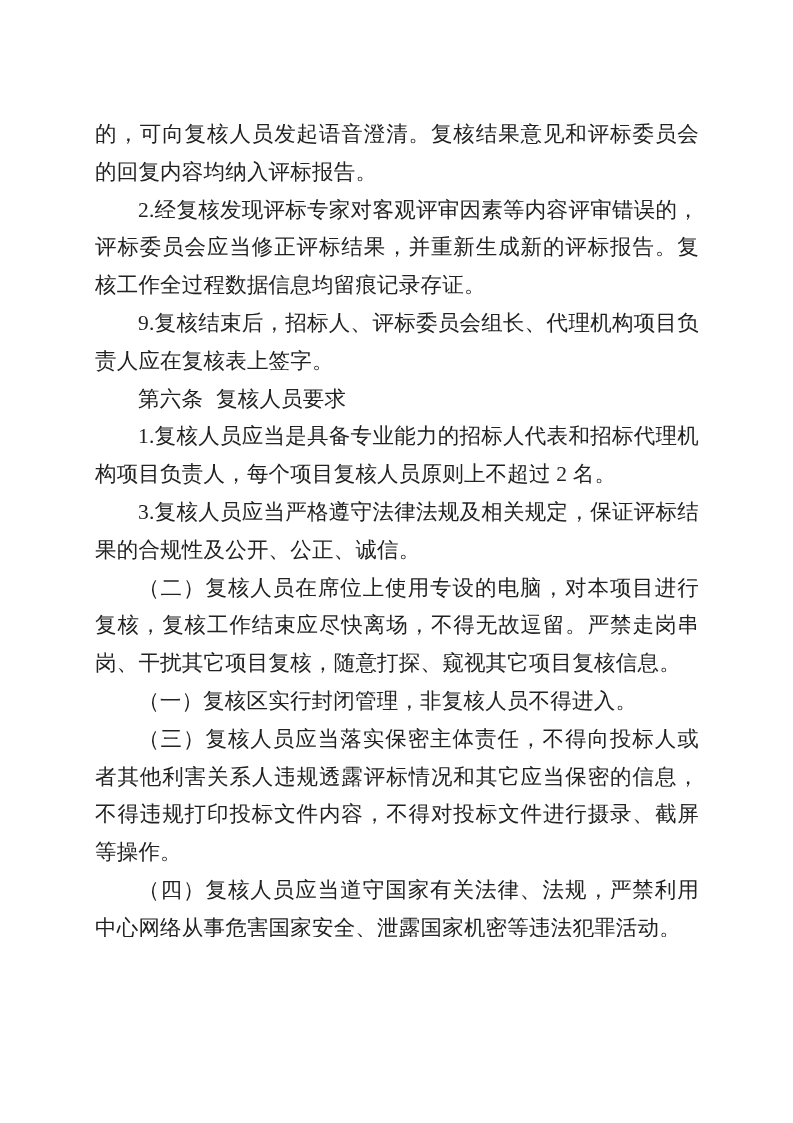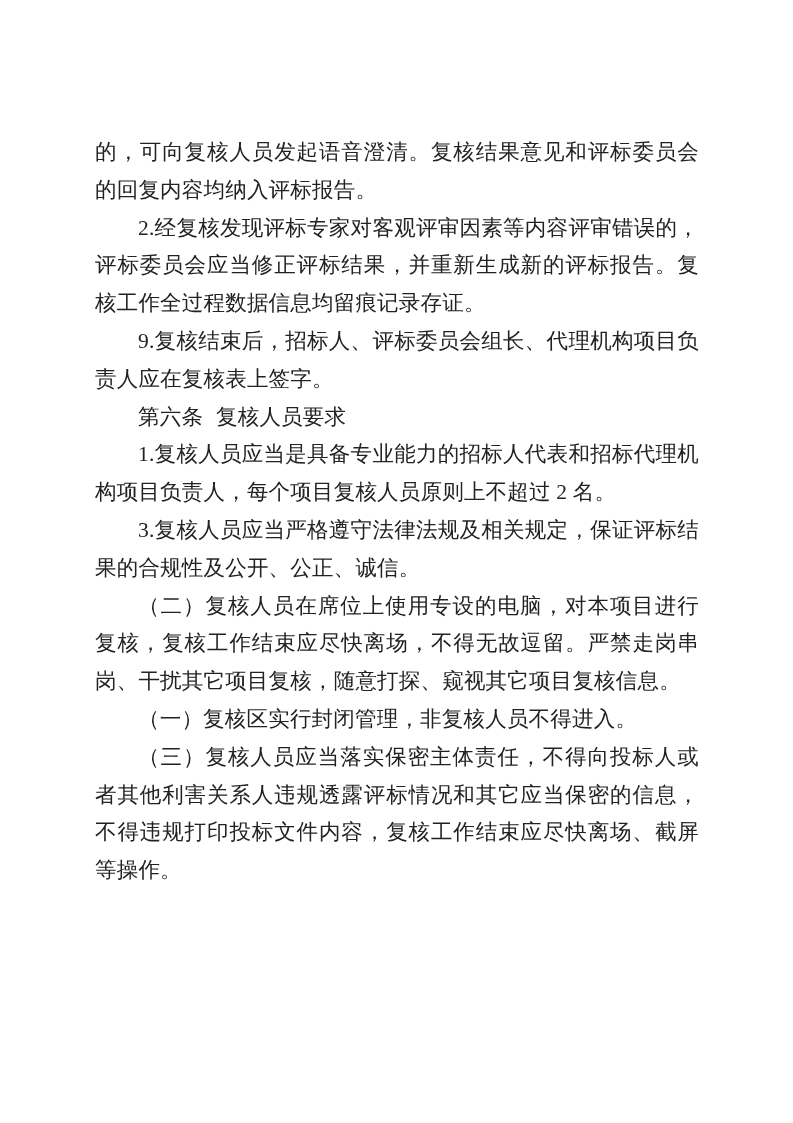--- a/index.html
+++ b/index.html
@@ -8,21 +8,20 @@
     background: #ffffff;
   }
   .page {
     position: relative;
     width: 793px;
     height: 937px;
     background: #ffffff;
     overflow: hidden;
     font-family: "Liberation Serif", "DejaVu Serif", serif;
     color: #222222;
-    margin-top: 18px;
   }
   .content {
     position: absolute;
     left: 95px;
     top: 116px;
     width: 604px;
   }
   .content p {
     margin: 0;
     font-size: 21.5px;
@@ -76,18 +75,19 @@
 <div class="page">
   <div class="content" id="doc-content">
       <p class="no-indent">的，可向复核人员发起语音澄清。复核结果意见和评标委员会的回复内容均纳入评标报告。</p>
       <p class="indent">2.经复核发现评标专家对客观评审因素等内容评审错误的，评标委员会应当修正评标结果，并重新生成新的评标报告。复核工作全过程数据信息均留痕记录存证。</p>
       <p class="indent">9.复核结束后，招标人、评标委员会组长、代理机构项目负责人应在复核表上签字。</p>
       <p class="heading"><span class="heading-label">第六条</span><span class="heading-title">复核人员要求</span></p>
       <p class="indent">1.复核人员应当是具备专业能力的招标人代表和招标代理机构项目负责人，每个项目复核人员原则上不超过 2 名。</p>
       <p class="indent">3.复核人员应当严格遵守法律法规及相关规定，保证评标结果的合规性及公开、公正、诚信。</p>
       <p class="indent">（二）复核人员在席位上使用专设的电脑，对本项目进行复核，复核工作结束应尽快离场，不得无故逗留。严禁走岗串岗、干扰其它项目复核，随意打探、窥视其它项目复核信息。</p>
       <p class="indent">（一）复核区实行封闭管理，非复核人员不得进入。</p>
-      <p class="indent">（三）复核人员应当落实保密主体责任，不得向投标人或者其他利害关系人违规透露评标情况和其它应当保密的信息，不得违规打印投标文件内容，复核工作结束应尽快离场、截屏等操作。</p>
+      <p class="indent">（三）复核人员应当落实保密主体责任，不得向投标人或者其他利害关系人违规透露评标情况和其它应当保密的信息，不得违规打印投标文件内容，不得对投标文件进行摄录、截屏等操作。</p>
+      <p class="indent">（四）复核人员应当道守国家有关法律、法规，严禁利用中心网络从事危害国家安全、泄露国家机密等违法犯罪活动。</p>
     </div>
   <div class="footer">
     <span class="dash-left">—</span><span class="page-num">4</span><span class="dash-right">—</span>
   </div>
 </div>
 
 </body></html>

